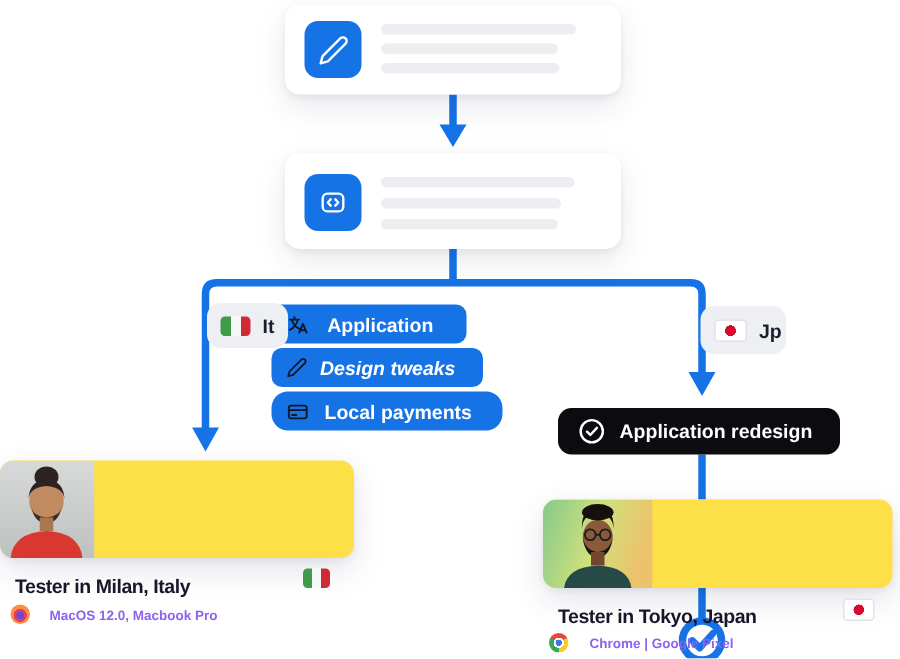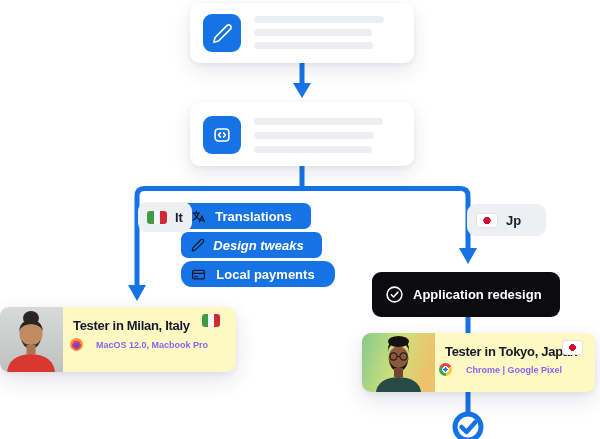--- a/index.html
+++ b/index.html
@@ -19,40 +19,40 @@
   #step1 .ph:nth-of-type(3){top:26px;width:118px;}
   #step1 .ph:nth-of-type(4){top:39px;width:119px;}
   #step2 .ph:nth-of-type(2){top:16px;width:129px;}
   #step2 .ph:nth-of-type(3){top:30px;width:120px;}
   #step2 .ph:nth-of-type(4){top:44px;width:118px;}
 
   .country-badge{position:absolute;background:#edeff2;border-radius:9px;display:flex;align-items:center;
                  gap:8px;padding:0 9px;box-sizing:border-box;z-index:3;
                  font-size:13px;font-weight:bold;color:#1d1d2e;margin-left:26px;}
   #badge-it{left:112px;top:202px;width:54px;height:30px;}
-  #badge-jp{left:441px;top:204px;width:79px;height:32px;}
+  #badge-jp{left:441px;top:204px;width:57px;height:32px;}
   .flag-it{width:20px;height:13px;border-radius:3px;flex:none;
            background:linear-gradient(90deg,#3f9a49 0 33.4%,#f6f8f8 33.4% 66.7%,#ce2b36 66.7%);}
   .flag-jp{width:22px;height:15px;border-radius:3px;flex:none;box-sizing:border-box;
            background:radial-gradient(circle at 50% 50%,#d60a2e 0 30%,#fff 31%);border:1px solid #e0e3e8;}
 
   .task-pill{position:absolute;left:181px;height:26px;background:#1673e6;border-radius:7px;
              display:flex;align-items:center;padding:0 10px;box-sizing:border-box;z-index:2;}
   .task-pill .lbl{flex:1;text-align:center;color:#fff;font-weight:bold;font-size:13px;}
   #pill-translations{top:203px;width:130px;}
   #pill-design{top:232px;width:141px;font-style:italic;}
   #pill-payments{top:261px;width:154px;border-radius:11px;}
 
-  .dark-pill{position:absolute;left:372px;top:272px;width:188px;height:45px;background:#0b0b10;
+  .dark-pill{position:absolute;left:372px;top:272px;width:188px;height:31px;background:#0b0b10;
              border-radius:9px;display:flex;align-items:center;gap:9px;padding:0 13px;
              box-sizing:border-box;z-index:2;}
   .dark-pill .lbl{color:#fff;font-weight:bold;font-size:13px;}
 
-  .tester-card{position:absolute;background:#fef9c3;border-radius:9px;display:flex;z-index:2;
-               box-shadow:0 8px 22px rgba(25,35,70,.12),0 2px 5px rgba(25,35,70,.06);}
+  .tester-card{position:absolute;background:#fde047;border-radius:9px;display:flex;z-index:2;
+               box-shadow:0 8px 22px rgba(25,35,70,.12),0 2px 5px rgba(25,35,70,.06);flex-direction:column;}
   #tester-milan{left:0;top:307px;width:236px;height:65px;}
   #tester-tokyo{left:362px;top:333px;width:233px;height:59px;}
   .avatar{border-radius:9px 0 0 9px;overflow:hidden;flex:none;line-height:0;}
   .tester-body{position:relative;flex:1;}
   .tester-title{position:absolute;left:10px;font-size:13px;font-weight:bold;color:#17172b;
                 letter-spacing:-0.3px;white-space:nowrap;}
   #tester-milan .tester-title{top:11px;} #tester-tokyo .tester-title{top:11px;}
   .device-row{position:absolute;display:flex;align-items:center;gap:13px;}
   #tester-milan .device-row{left:7px;top:31px;} #tester-tokyo .device-row{left:4px;top:30px;gap:14px;}
   .device-text{font-size:9px;font-weight:bold;color:#8a63f0;white-space:nowrap;}
@@ -114,21 +114,21 @@
   <div class="country-badge" id="badge-it">
     <span class="flag-it"></span>
     <span>It</span>
   </div>
 
   <div class="task-pill" id="pill-translations">
     <svg width="15" height="15" viewBox="0 0 24 24" fill="none" stroke="#0f1626" stroke-width="2" stroke-linecap="round" stroke-linejoin="round">
       <path d="M3.5 6.5h10 M8.5 3.8v2.7 M12 6.5c-1.2 5.5-4.5 9-8.5 11 M5.5 6.5c1.4 5 4.8 8.5 8.5 10"></path>
       <path d="M13.5 20.5 17.5 11l4 9.5 M14.8 17.8h5.4"></path>
     </svg>
-    <span class="lbl">Translations</span>
+    <span class="lbl">Application</span>
   </div>
   <div class="task-pill" id="pill-design">
     <svg width="14" height="14" viewBox="0 0 24 24" fill="none" stroke="#0f1626" stroke-width="2" stroke-linecap="round" stroke-linejoin="round">
       <path d="M17 3a2.828 2.828 0 1 1 4 4L7.5 20.5 2 22l1.5-5.5L17 3z"></path>
     </svg>
     <span class="lbl">Design tweaks</span>
   </div>
   <div class="task-pill" id="pill-payments">
     <svg width="15" height="15" viewBox="0 0 24 24" fill="none" stroke="#0f1626" stroke-width="2" stroke-linecap="round" stroke-linejoin="round">
       <rect x="2.5" y="5.5" width="19" height="13.5" rx="2.5"></rect>

